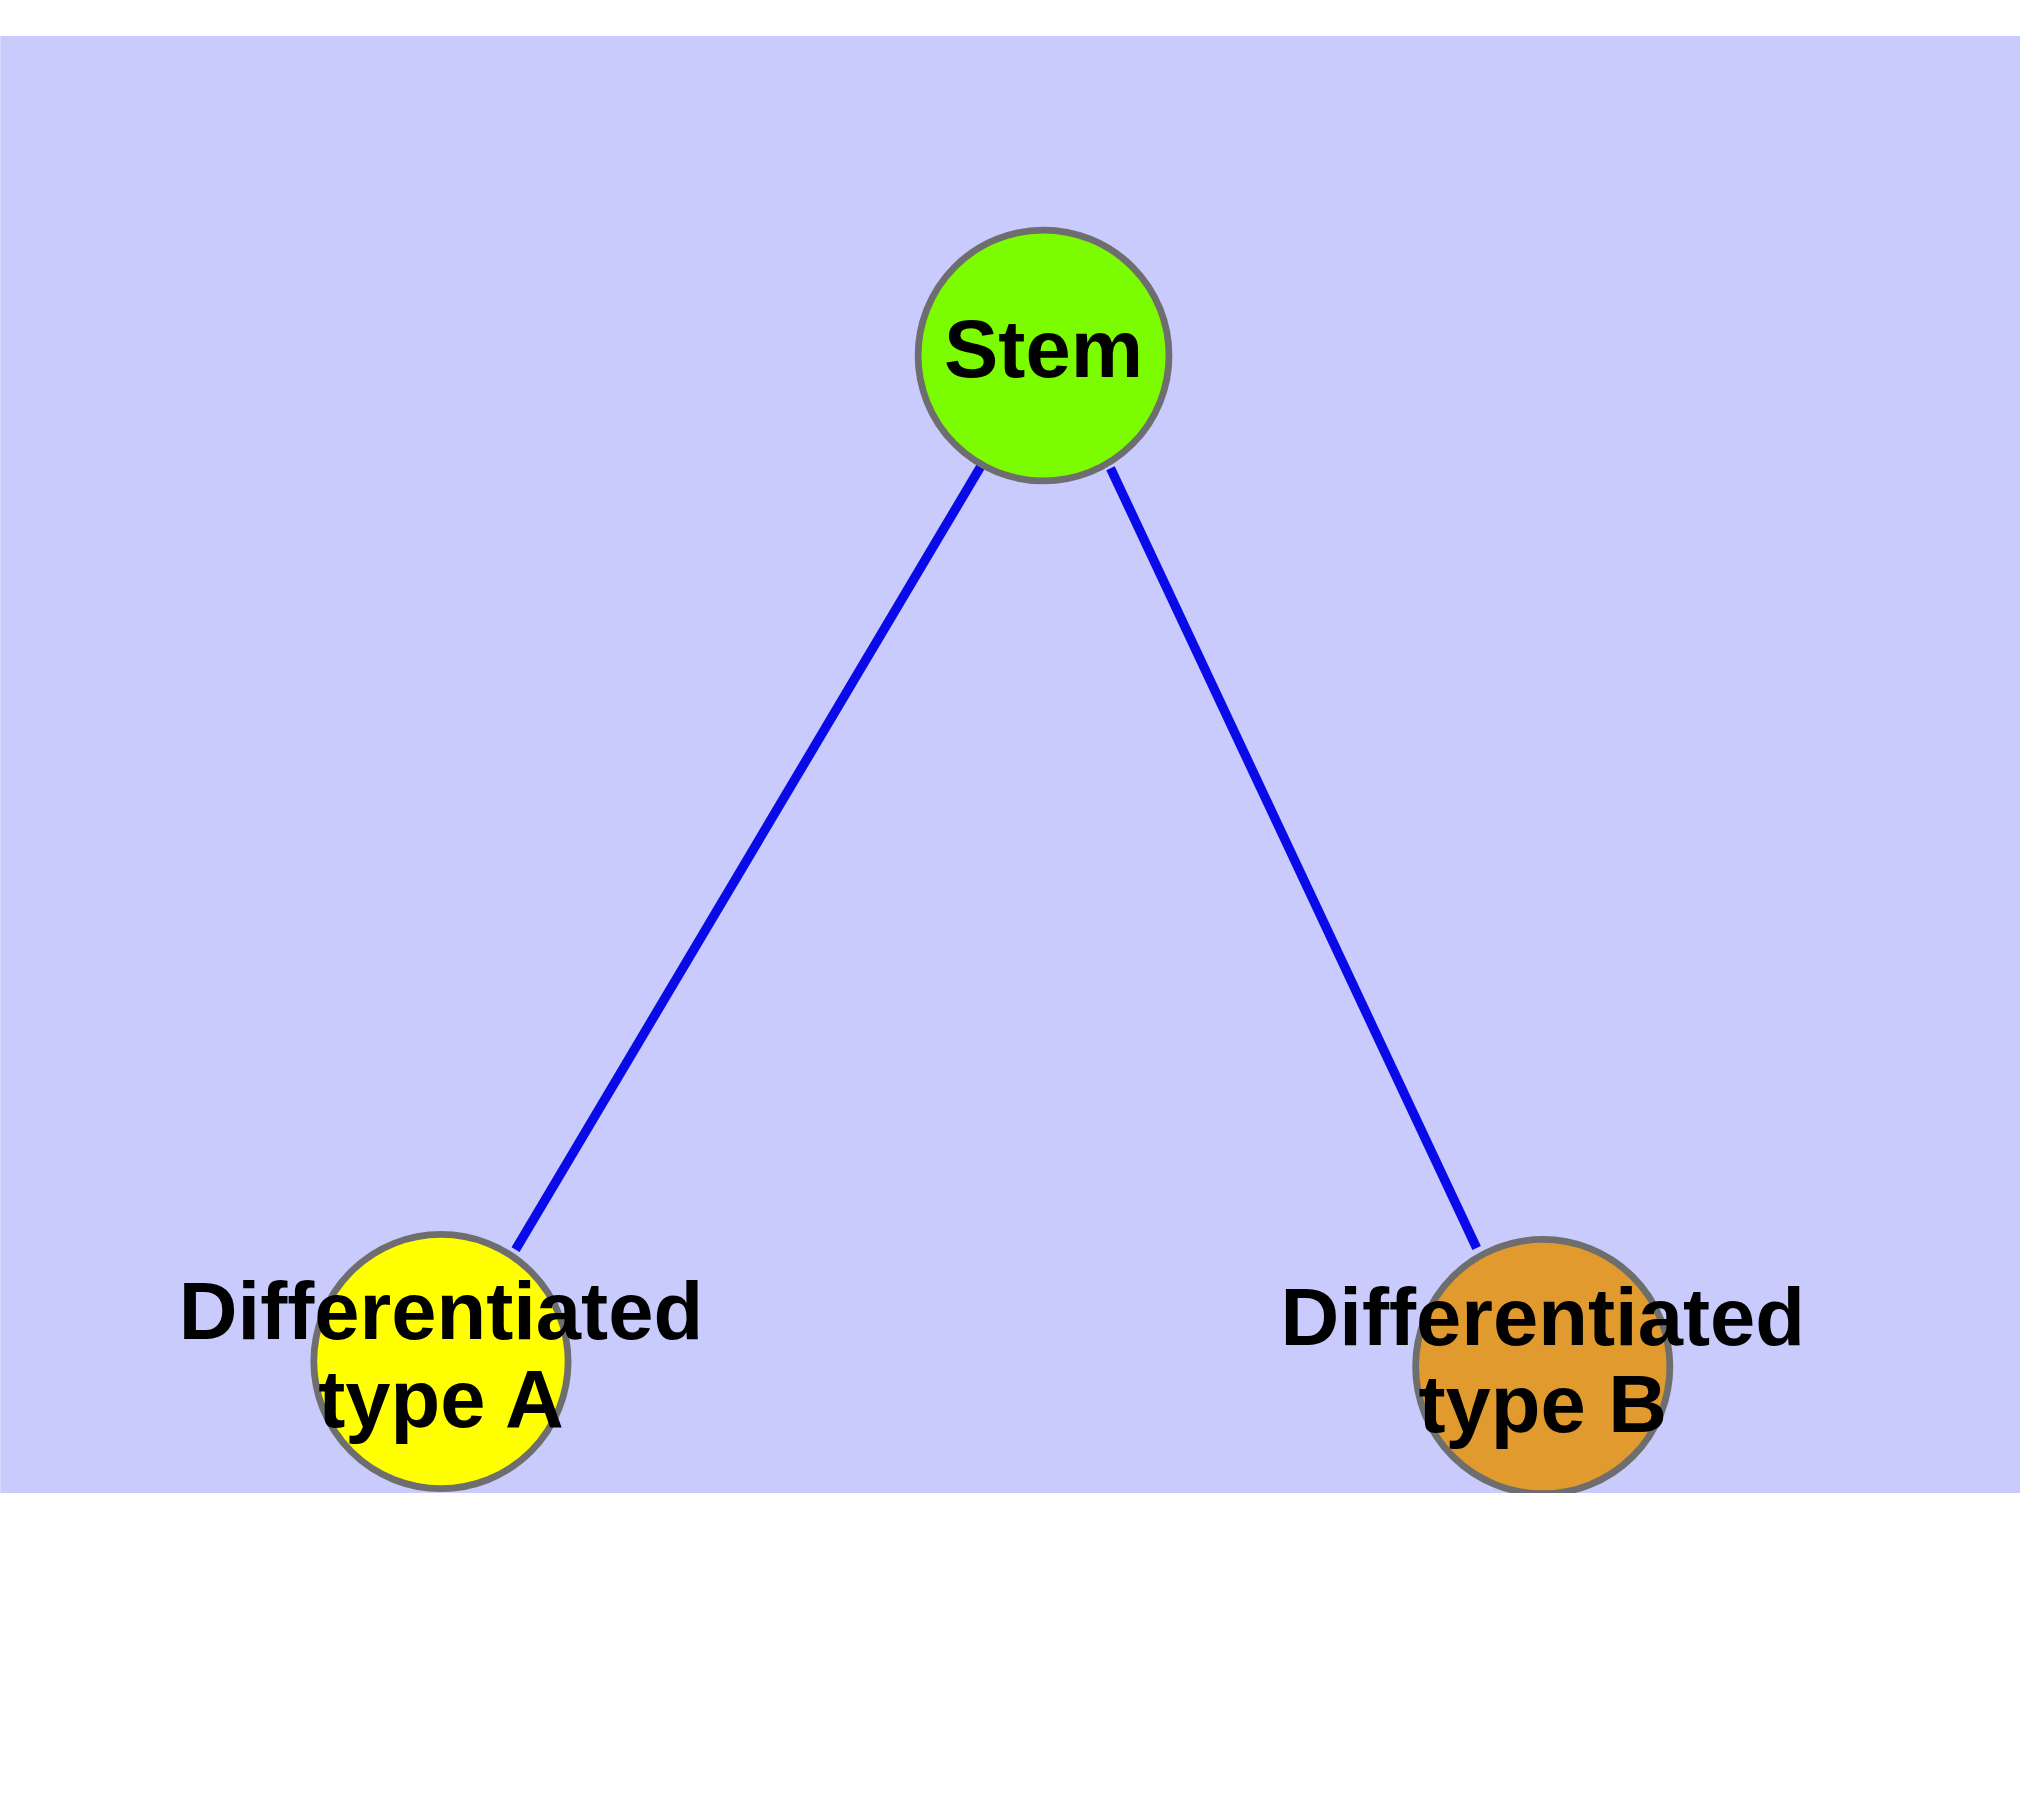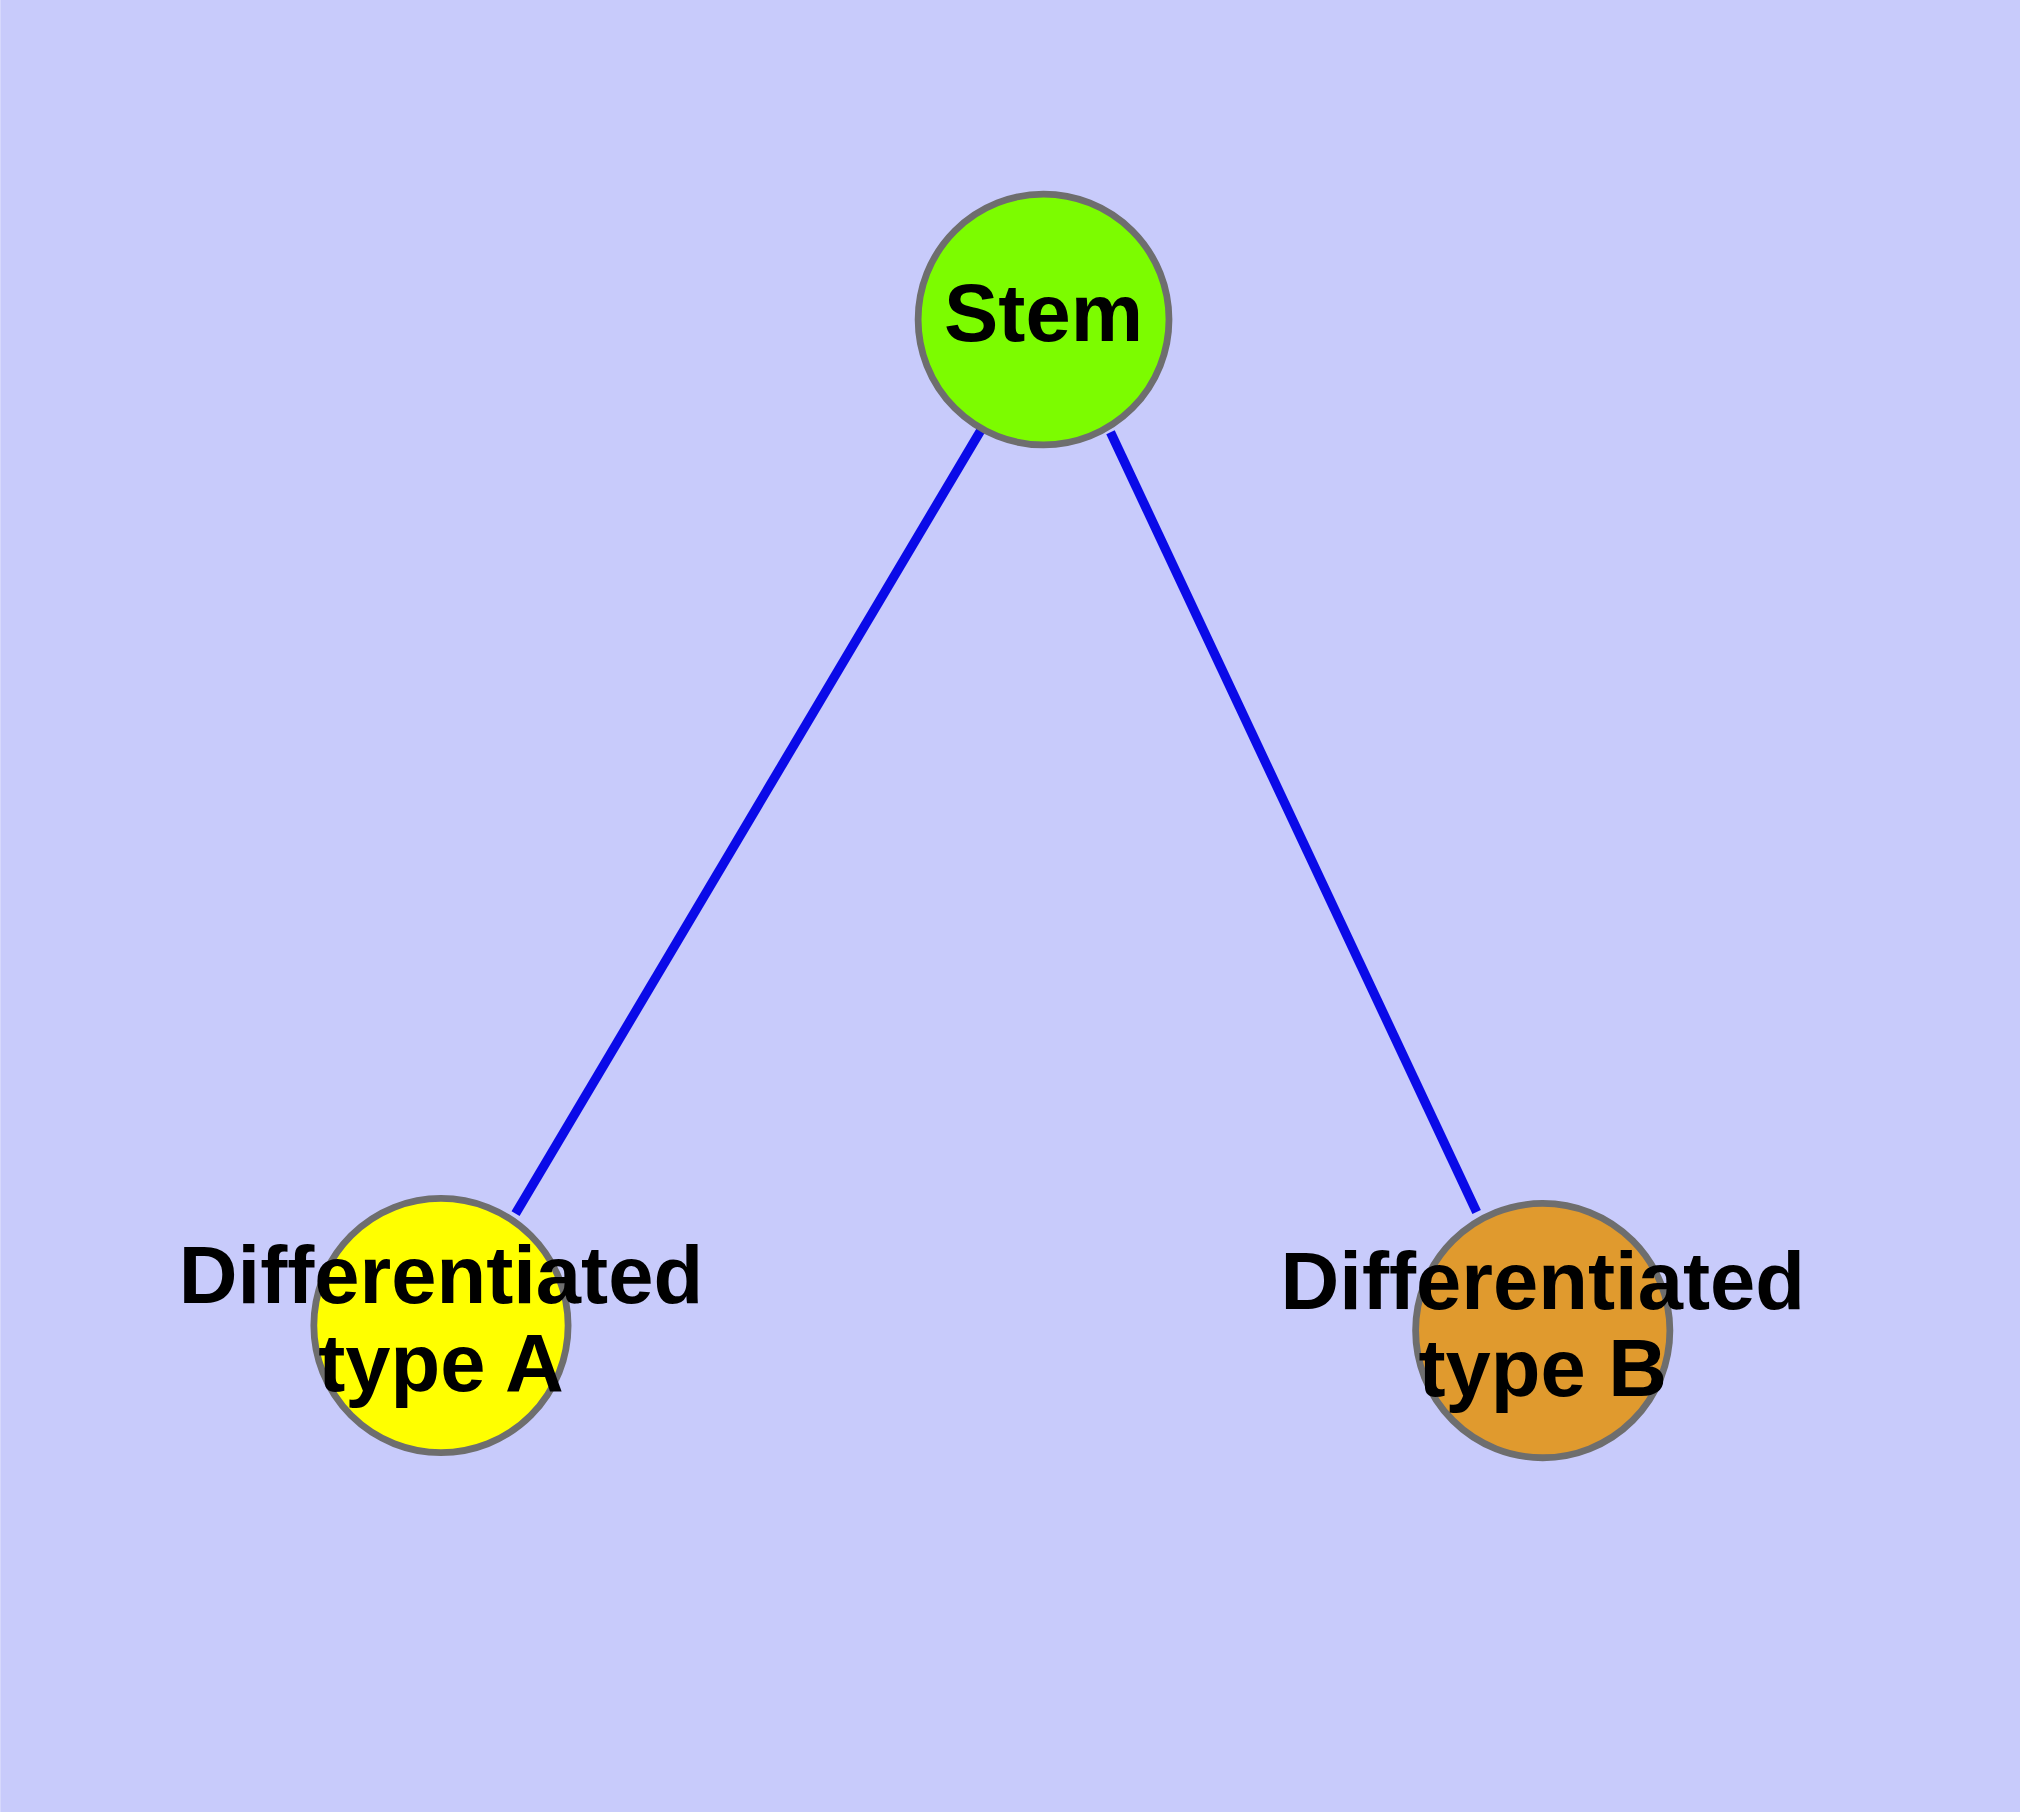--- a/index.html
+++ b/index.html
@@ -27,21 +27,21 @@
     font-family: "Liberation Sans", sans-serif;
     font-weight: bold;
     fill: #000000;
     text-anchor: middle;
     dominant-baseline: middle;
   }
 </style>
 </head>
 <body>
 
-<div id="canvas" style="width: 2021px; height: 1812px;">
+<div id="canvas" style="width: 2021px; height: 1457px; margin-top: 36px;">
   <svg id="graph-svg" viewBox="0 0 2384 2138" xmlns="http://www.w3.org/2000/svg">
 
     <rect id="bg-rect" x="0" y="0" width="2384" height="2138" fill="#c8cbfb"></rect>
 
     <g id="edges-layer">
         <line x1="1158" y1="506" x2="608" y2="1432" stroke="#0a0ae8" stroke-width="11" stroke-linecap="butt"></line>
         <line x1="1310" y1="510" x2="1742" y2="1430" stroke="#0a0ae8" stroke-width="11" stroke-linecap="butt"></line>
       </g>
     <g id="nodes-layer">
         <circle cx="1231" cy="377" r="148" fill="#7cfc00" stroke="#6e6e6e" stroke-width="8"></circle>

